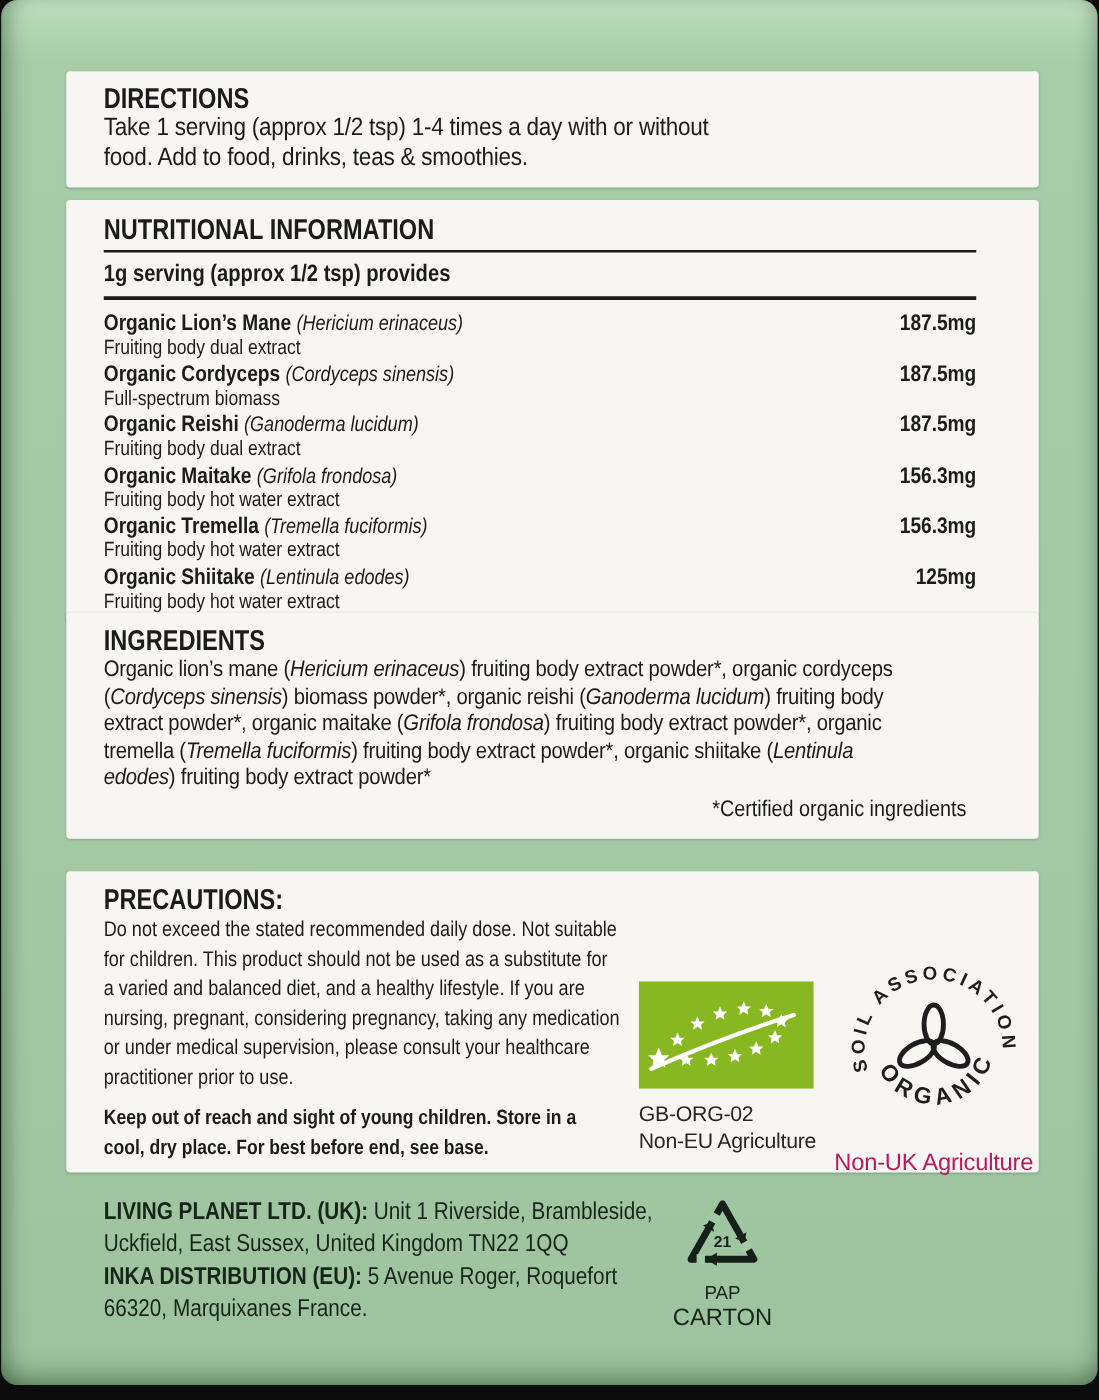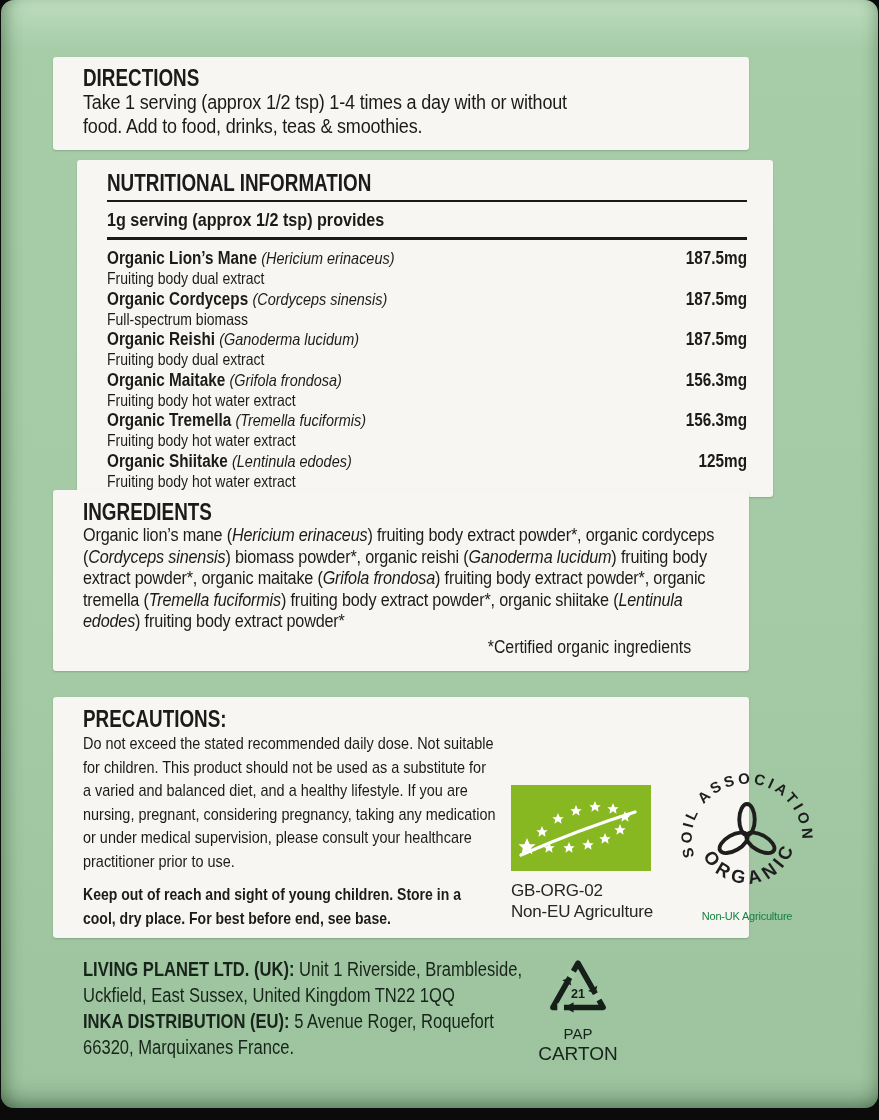--- a/index.html
+++ b/index.html
@@ -12,25 +12,25 @@
   
   #box{
     position:absolute;left:1px;top:0;width:877px;height:1108px;border-radius:13px;
     background:linear-gradient(180deg,#c2e0c3 0%,#b4d7b5 1.6%,#a7cca8 4.5%,#a4c9a5 60%,#9ec39f 97%,#97bc98 100%);
     box-shadow:inset 13px 0 18px -9px rgba(35,75,40,.45),
                inset -10px 0 16px -9px rgba(35,75,40,.30),
                inset 0 -16px 22px -12px rgba(25,55,30,.45);
   }
   
   .panel{
-    position:absolute;left:52px;width:696px;background:#f7f6f2;border-radius:3px;
+    position:absolute;left:52px;width:778px;background:#f7f6f2;border-radius:3px;
     box-shadow:0 1px 2px rgba(55,85,55,.28);
   }
   #p-directions {top:57px;height:93px;padding:8px 28px 0 30px;}
-  #p-nutrition  {top:160px;height:337px;padding:10px 26px 0 30px;margin-left:24px;}
+  #p-nutrition  {top:160px;height:337px;padding:10px 50px 0 30px;}
   #p-ingredients{top:490px;height:181px;padding:9px 28px 0 30px;}
   #p-precautions{top:697px;height:241px;padding:9px 28px 0 30px;}
   
   .hx{display:inline-block;transform:scaleX(.82);transform-origin:0 60%;
       font-weight:700;font-size:23px;line-height:26px;letter-spacing:0;}
   .lines{white-space:pre-line;width:max-content;transform:scaleX(.9);transform-origin:0 0;
          font-size:20px;line-height:23.5px;letter-spacing:-.2px;}
   
   .rule {height:2px;background:#1a1a1a;margin:4px 0 7px;}
   .rule2{height:3px;background:#1a1a1a;margin:6px 0 8px;}
@@ -49,21 +49,21 @@
   .rich i{font-style:italic;}
   .note{position:absolute;right:58px;bottom:13px;font-size:18px;
         transform:scaleX(.88);transform-origin:100% 50%;white-space:nowrap;}
   
   .para{white-space:pre-line;width:max-content;transform:scaleX(.85);transform-origin:0 0;
         font-size:17px;line-height:23.5px;}
   .para2{font-weight:700;font-size:16.5px;margin-top:10px;}
   .cert-eu{position:absolute;left:458px;top:88px;width:150px;}
   .cert-eu .cap{font-size:17px;line-height:20.5px;margin-top:6px;color:#262626;letter-spacing:-.2px;}
   .cert-sa{position:absolute;left:614px;top:76px;width:160px;text-align:center;}
-  .cert-sa .cap{font-size:11px;line-height:20px;margin-top:1px;color:#15803d;letter-spacing:-.2px;}
+  .cert-sa .cap{font-size:19px;line-height:20px;margin-top:15px;color:#be185d;letter-spacing:-.2px;}
   
   #footer{position:absolute;left:0;top:946px;width:879px;height:150px;}
   .address{position:absolute;left:82px;top:10px;white-space:nowrap;
            transform:scaleX(.85);transform-origin:0 0;font-size:19.5px;line-height:26px;color:#17241a;}
   .address b{font-weight:700;}
   .recycle{position:absolute;left:527px;top:6px;width:100px;text-align:center;color:#17241a;}
   .pap{font-size:15px;line-height:17px;margin-top:1px;}
   .carton{font-size:19px;line-height:23px;}
   .weight{position:absolute;left:640px;top:0;width:190px;text-align:center;color:#17241a;}
   .w60{display:inline-block;transform:scaleX(.78);transform-origin:50% 0;

